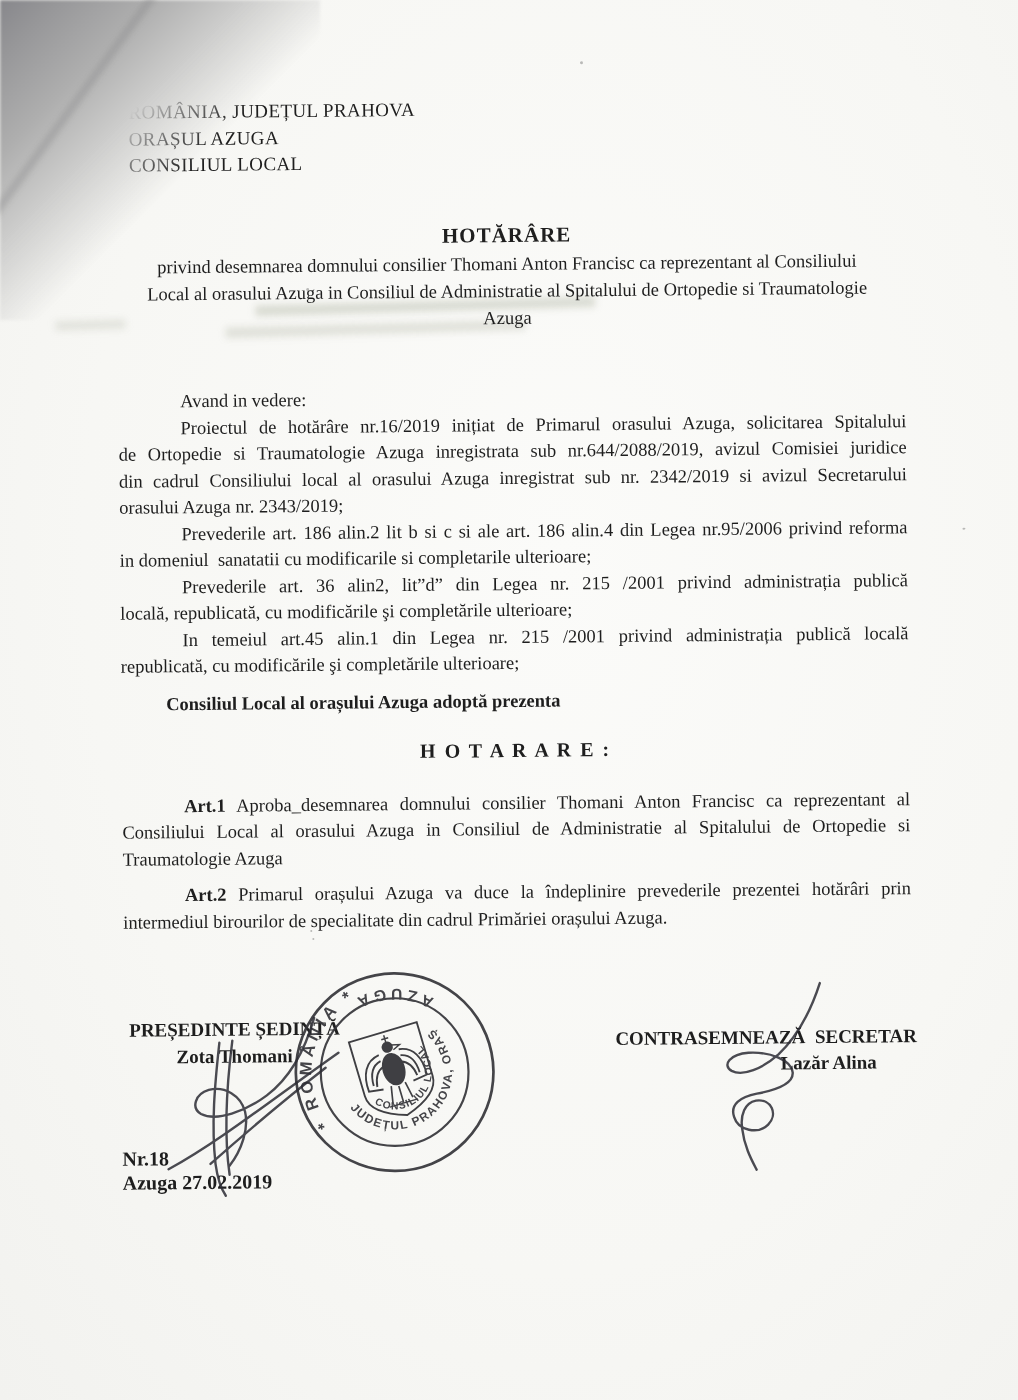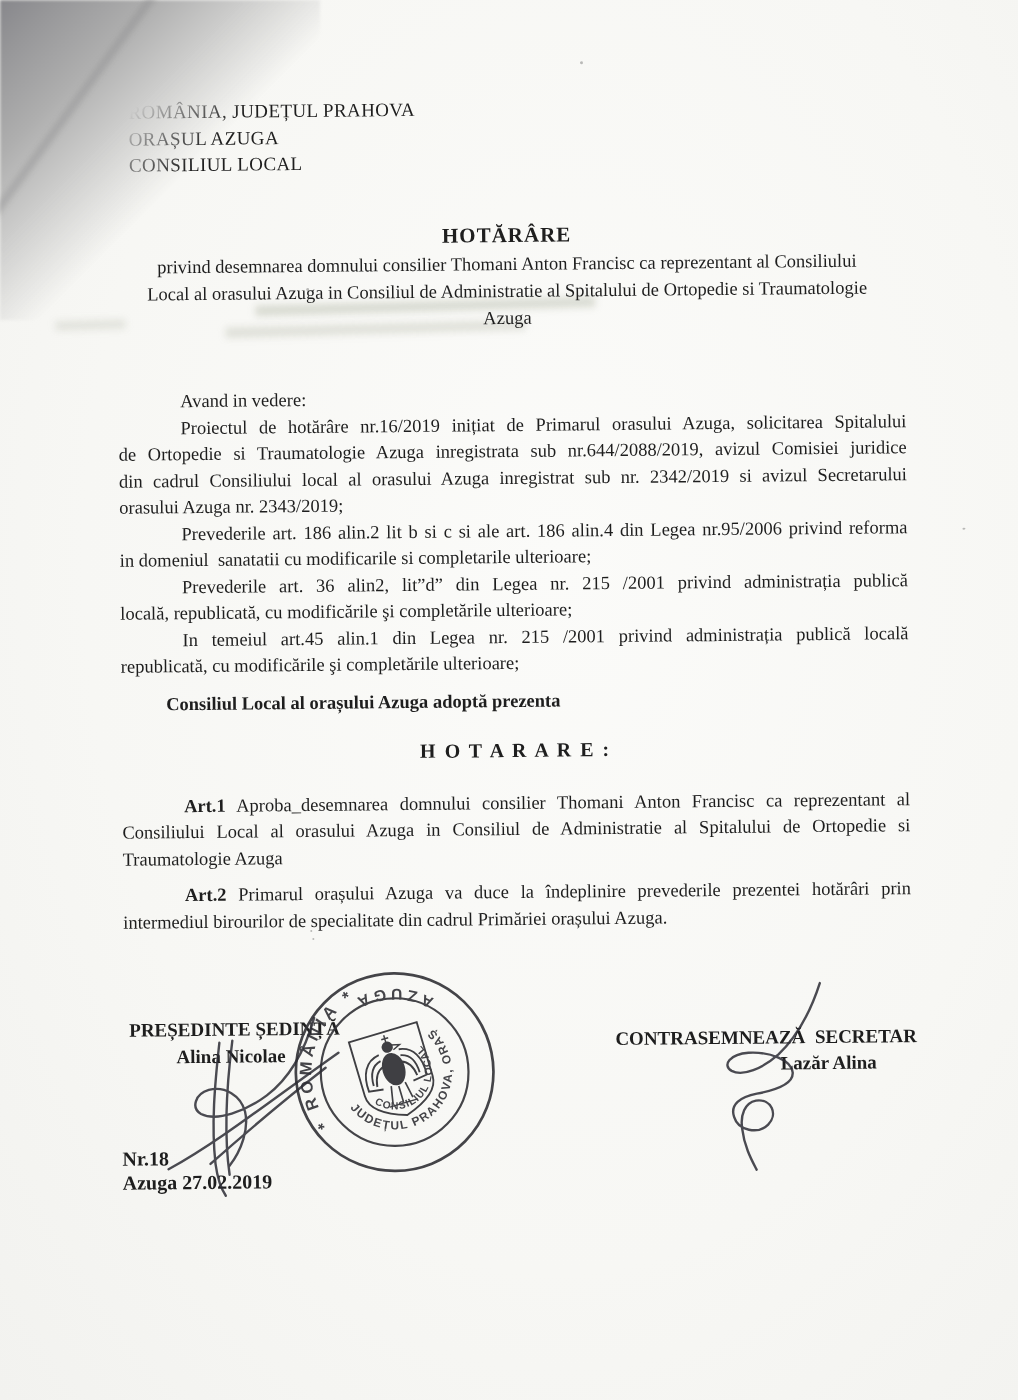--- a/index.html
+++ b/index.html
@@ -86,21 +86,21 @@
 
       <div class="l jst ind m26"><span class="b">Art.1</span><span> Aproba_desemnarea domnului consilier Thomani Anton Francisc ca reprezentant al</span></div>
       <div class="l jst">Consiliului Local al orasului Azuga in Consiliul de Administratie al Spitalului de Ortopedie si</div>
       <div class="l pre">Traumatologie Azuga</div>
 
       <div class="l jst ind m10"><span class="b">Art.2</span><span>  Primarul orașului Azuga va duce la îndeplinire prevederile prezentei hotărâri prin</span></div>
       <div class="l pre">intermediul birourilor de specialitate din cadrul Primăriei orașului Azuga.</div>
     </div>
 
     <div class="sig t19" style="left:125px;top:1016px;">PREȘEDINTE ȘEDINȚĂ</div>
-    <div class="sig t19" style="left:172px;top:1043px;">Alina Nicolae</div>
+    <div class="sig t19" style="left:172px;top:1043px;">Zota Thomani</div>
     <div class="sig t19" style="left:611px;top:1029px;">CONTRASEMNEAZĂ  SECRETAR</div>
     <div class="sig t19" style="left:776px;top:1055px;">Lazăr Alina</div>
 
     <div class="footer-line" style="left:117px;top:1168px;">Azuga 27.02.2019</div>
     <div class="footer-line" style="left:117px;top:1144px;">Nr.18</div>
 
     <svg class="stamp" viewBox="0 0 200 200">
       <defs>
         <path id="ringPath" d="M43.4,156.6 A80,80 0 0 1 100,20 A80,80 0 0 1 180,100" fill="none"></path>
         <path id="topPath" d="M156.6,43.4 A80,80 0 0 0 43.4,43.4" fill="none"></path>

